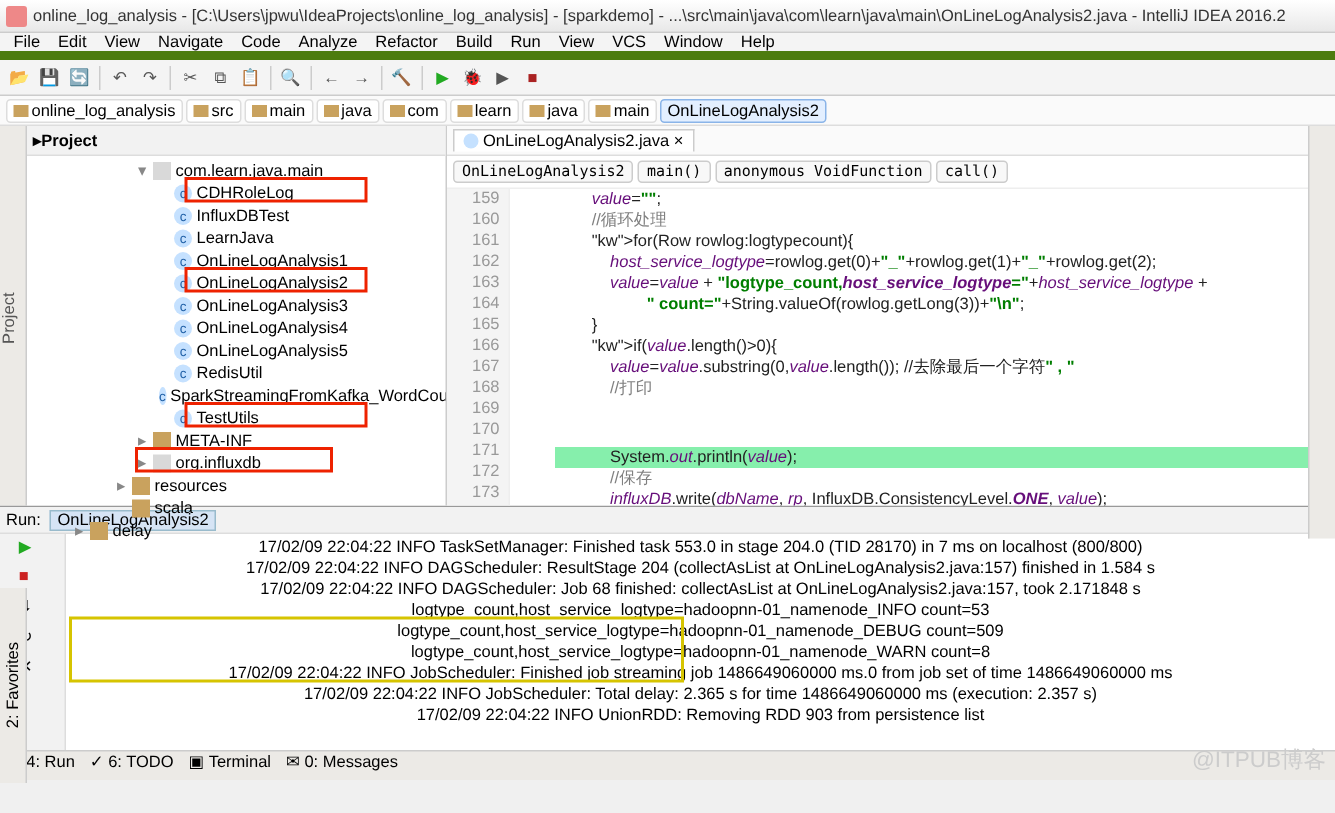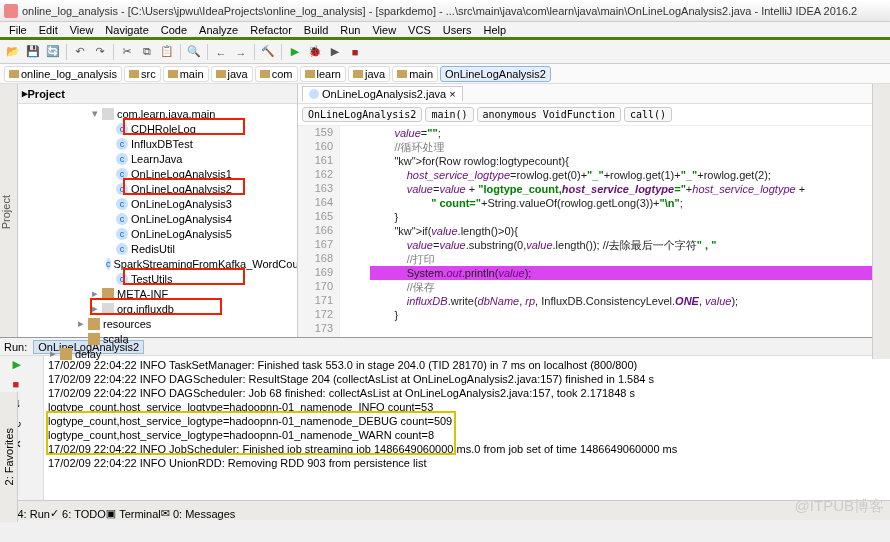--- a/index.html
+++ b/index.html
@@ -1,20 +1,20 @@
 <!DOCTYPE html>
 <html><head>
 <meta charset="utf-8">
 <style>
 * { margin: 0; padding: 0; box-sizing: border-box; font-family: "Segoe UI", Tahoma, sans-serif; font-size: 11px; }
 body { background: #f0f0f0; width: 890px; height: 542px; overflow: hidden; position: relative; }
 .titlebar { height: 22px; background: linear-gradient(#fff,#e8e8e8); display: flex; align-items: center; padding: 0 4px; border-bottom: 1px solid #ccc; }
 .titlebar .ticon { width: 14px; height: 14px; background: #e88; border-radius: 2px; margin-right: 4px; }
 .titlebar span { color: #333; }
-.menubar { height: 18px; background: #f4f4f4; display: flex; gap: 2px; padding: 0 4px; align-items: center; border-bottom: 3px solid #4d7c0f; }
+.menubar { height: 18px; background: #f4f4f4; display: flex; gap: 2px; padding: 0 4px; align-items: center; border-bottom: 6px solid #4d7c0f; }
 .menubar span { padding: 1px 5px; cursor: pointer; }
 .toolbar { height: 24px; background: #f4f4f4; display: flex; gap: 2px; align-items: center; padding: 0 4px; border-bottom: 1px solid #ccc; }
 .toolbar .tbtn { width: 18px; height: 18px; display: flex; align-items: center; justify-content: center; color: #555; border-radius: 2px; }
 .toolbar .sep { width: 1px; height: 16px; background: #ccc; margin: 0 2px; }
 .nav { height: 20px; background: #fafafa; display: flex; align-items: center; padding: 0 4px; border-bottom: 1px solid #ddd; }
 .crumb { display: flex; align-items: center; gap: 2px; padding: 0 4px; border: 1px solid #ddd; border-radius: 3px; margin-right: 2px; background: #fff; height: 16px; }
 .crumb .ficon { width: 10px; height: 8px; background: #c9a25e; }
 .crumb.sel { background: #e3efff; border-color: #8ab4e8; }
 .main { display: flex; height: 253px; }
 .sidetab { width: 18px; background: #eceae6; border-right: 1px solid #ccc; writing-mode: vertical-lr; text-align: center; padding-top: 4px; font-size: 10px; color: #555; display: flex; flex-direction: column; gap: 30px; align-items: center; }
@@ -32,32 +32,32 @@
 .editor { flex: 1; background: #fff; display: flex; flex-direction: column; }
 .filetab { height: 20px; display: flex; align-items: center; padding: 0 4px; border-bottom: 1px solid #ddd; background: #fafafa; }
 .filetab .tab { background: #fff; border: 1px solid #ccc; border-bottom: none; padding: 1px 6px; display: flex; align-items: center; gap: 3px; }
 .filetab .icon { width: 10px; height: 10px; background: #c5e1ff; border-radius: 50%; }
 .crumbs2 { height: 22px; display: flex; align-items: center; padding: 0 4px; gap: 3px; border-bottom: 1px solid #eee; }
 .crumbs2 span { border: 1px solid #ccc; border-radius: 3px; padding: 1px 5px; background: #f8f8f8; font-family: monospace; font-size: 10px; }
 .code { flex: 1; display: flex; font-family: Consolas, monospace; font-size: 11px; overflow: hidden; }
 .gutter { width: 42px; background: #f4f4f4; text-align: right; color: #999; padding-right: 6px; border-right: 1px solid #eee; }
 .gutter div { height: 14px; }
 .codelines { flex: 1; padding-left: 30px; white-space: pre; color: #222; line-height: 14px; }
-.codelines .hl { background: #d946ef; display: block; }
+.codelines .hl { background: #86efac; display: block; margin-top: 32px; }
 .str { color: #007e00; font-weight: bold; }
 .id { color: #660e7a; font-style: italic; }
 .cm { color: #808080; text-align: right; }
 .bot { border-top: 1px solid #999; background: #fff; height: 163px; display: flex; flex-direction: column; }
 .runhead { height: 18px; background: #f2f2f2; display: flex; align-items: center; padding: 0 4px; gap: 6px; border-bottom: 1px solid #ddd; }
 .runbody { flex: 1; display: flex; }
 .runside { width: 44px; background: #f2f2f2; border-right: 1px solid #ddd; display: flex; flex-direction: column; align-items: center; gap: 2px; padding-top: 2px; }
 .runside .rbtn { width: 18px; height: 18px; }
-.console { flex: 1; font-family: monospace; font-size: 11px; padding: 2px 4px; line-height: 14px; overflow: hidden; position: relative; }
+.console { flex: 1; font-family: monospace; font-size: 11px; padding: 2px 4px; line-height: 14px; overflow: hidden; position: relative; text-align: center; }
 .yellowbox { position: absolute; border: 2px solid #d6c400; top: 55px; left: 2px; width: 410px; height: 44px; }
-.status { height: 20px; background: #eceae6; border-top: 1px solid #ccc; display: flex; align-items: flex-end; padding: 0 6px; }
+.status { height: 20px; background: #eceae6; border-top: 1px solid #ccc; display: flex; align-items: flex-start; gap: 10px; padding: 0 6px; }
 .status .sitem { display: flex; align-items: center; gap: 3px; }
 .sideright { position: absolute; right: 0; top: 84px; width: 18px; bottom: 183px; background: #eceae6; border-left: 1px solid #ccc; }
 .sideleft2 { position: absolute; left: 0; bottom: 20px; width: 18px; height: 130px; background: #eceae6; border-right: 1px solid #ccc; writing-mode: vertical-lr; font-size: 10px; display: flex; align-items: center; justify-content: center; }
 .sideleft2 span { transform: rotate(180deg); }
 .watermark { position: absolute; right: 6px; bottom: 26px; color: #ccc; font-size: 15px; }
 </style>
 </head>
 <body>
 
 <div class="titlebar">
@@ -70,21 +70,21 @@
     <span>Edit</span>
     <span>View</span>
     <span>Navigate</span>
     <span>Code</span>
     <span>Analyze</span>
     <span>Refactor</span>
     <span>Build</span>
     <span>Run</span>
     <span>View</span>
     <span>VCS</span>
-    <span>Users</span>
+    <span>Window</span>
     <span>Help</span>
   </div>
 
 <div class="toolbar">
   <div class="tbtn">📂</div>
   <div class="tbtn">💾</div>
   <div class="tbtn">🔄</div>
   <div class="sep"></div>
   <div class="tbtn">↶</div>
   <div class="tbtn">↷</div>
@@ -297,20 +297,21 @@
     <div class="console" id="console">
       <div class="yellowbox"></div>
     <div>17/02/09 22:04:22 INFO TaskSetManager: Finished task 553.0 in stage 204.0 (TID 28170) in 7 ms on localhost (800/800)</div>
         <div>17/02/09 22:04:22 INFO DAGScheduler: ResultStage 204 (collectAsList at OnLineLogAnalysis2.java:157) finished in 1.584 s</div>
         <div>17/02/09 22:04:22 INFO DAGScheduler: Job 68 finished: collectAsList at OnLineLogAnalysis2.java:157, took 2.171848 s</div>
         <div>logtype_count,host_service_logtype=hadoopnn-01_namenode_INFO count=53</div>
         <div>logtype_count,host_service_logtype=hadoopnn-01_namenode_DEBUG count=509</div>
         <div>logtype_count,host_service_logtype=hadoopnn-01_namenode_WARN count=8</div>
         <div></div>
         <div>17/02/09 22:04:22 INFO JobScheduler: Finished job streaming job 1486649060000 ms.0 from job set of time 1486649060000 ms</div>
+        <div>17/02/09 22:04:22 INFO JobScheduler: Total delay: 2.365 s for time 1486649060000 ms (execution: 2.357 s)</div>
         <div>17/02/09 22:04:22 INFO UnionRDD: Removing RDD 903 from persistence list</div>
       </div>
   </div>
 </div>
 
 <div class="sideleft2">
     <span>2: Favorites</span>
   </div>
 
 <div class="status">

